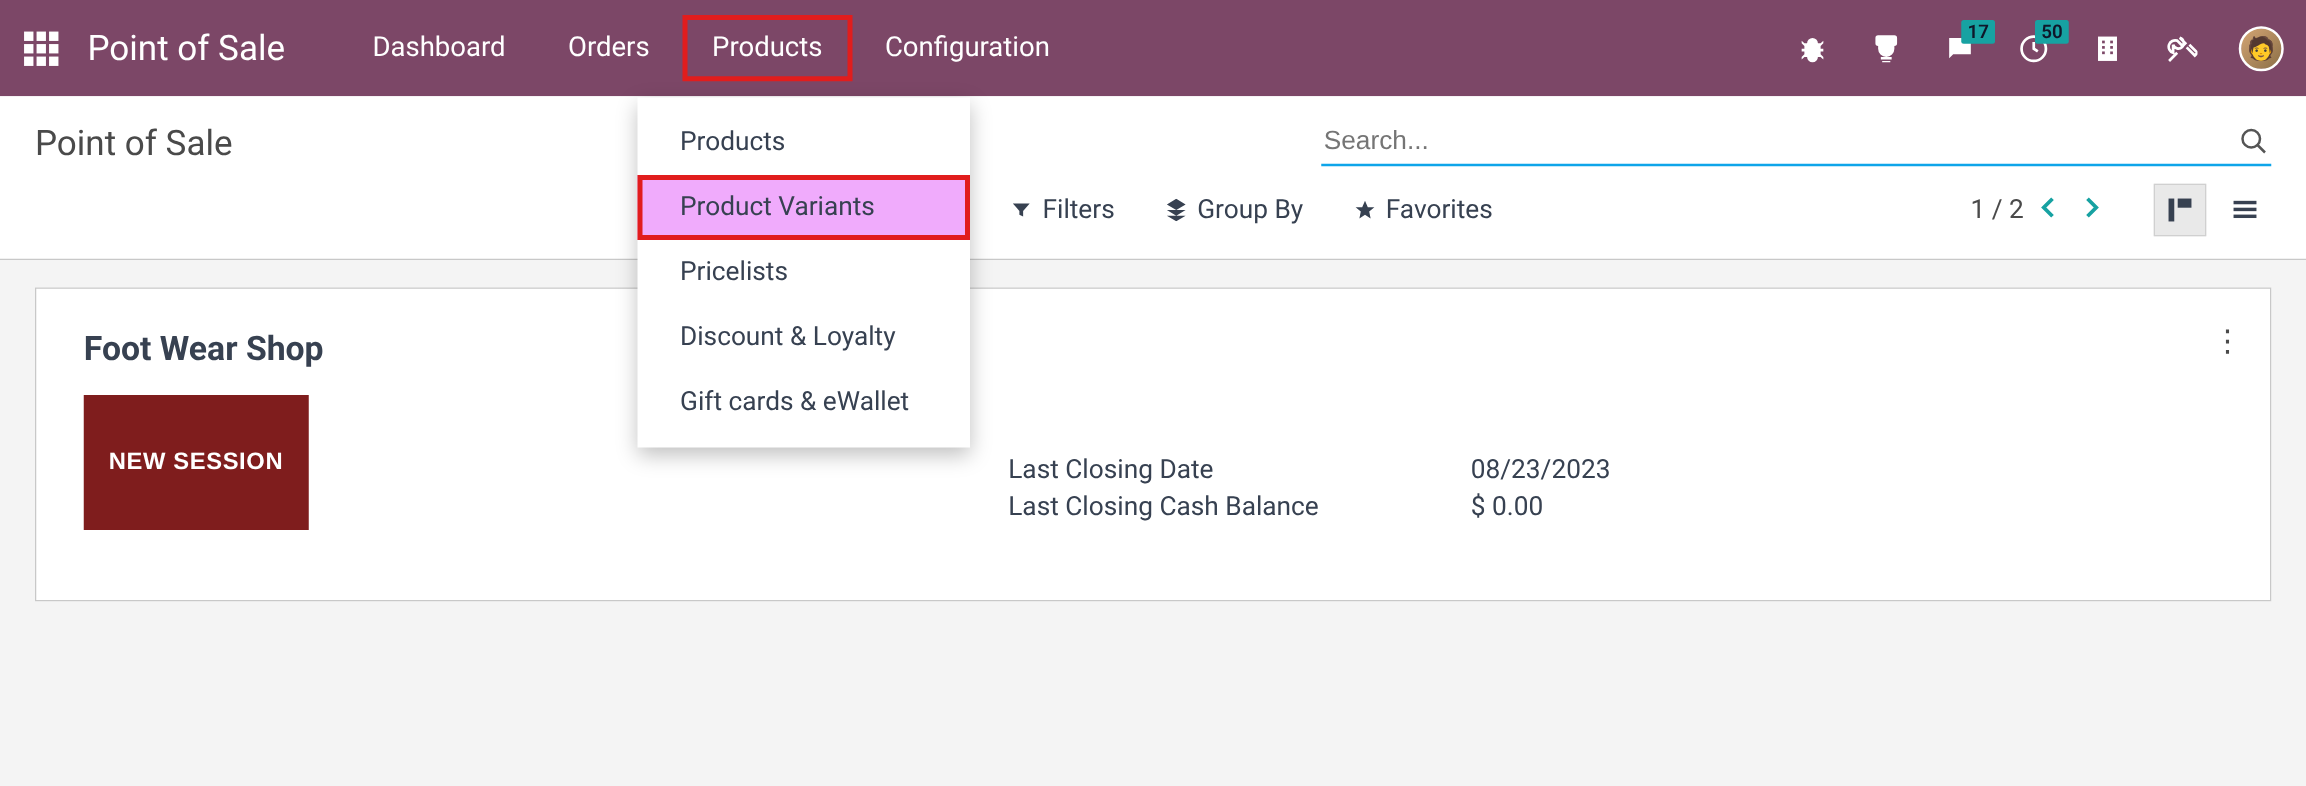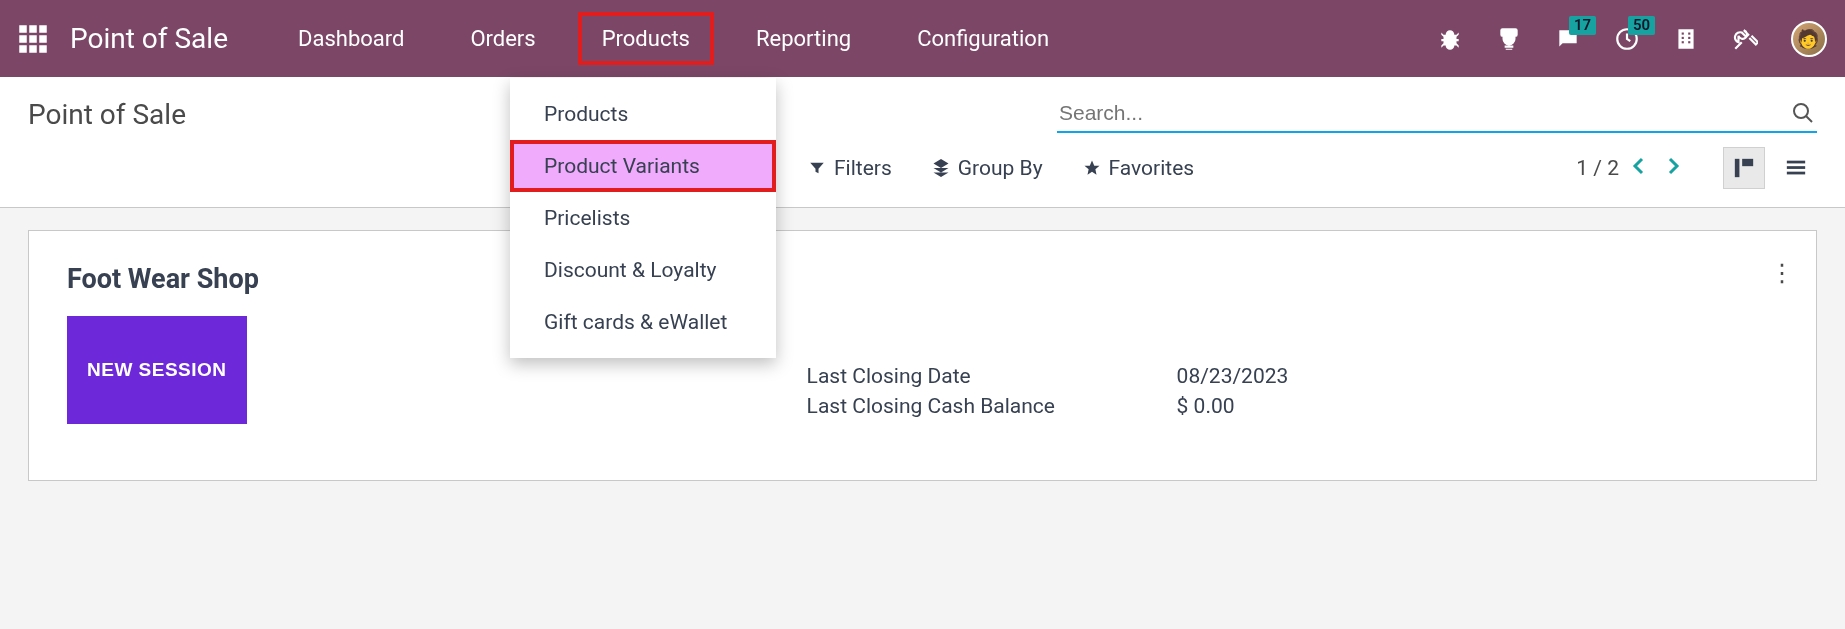--- a/index.html
+++ b/index.html
@@ -2,21 +2,21 @@
 <html><head>
 <meta charset="utf-8">
 <style>
 * { box-sizing: border-box; margin: 0; padding: 0; }
 body { font-family: -apple-system, BlinkMacSystemFont, "Segoe UI", Roboto, sans-serif; background: #f4f4f4; width: 1845px; height: 629px; overflow: hidden; color: #374151; }
 
 
 .navbar { background: #7C4767; height: 77px; display: flex; align-items: center; padding: 0 18px; color: #fff; position: relative; }
 .apps-icon { width: 30px; height: 30px; margin-right: 22px; cursor: pointer; }
 .brand { font-size: 28px; font-weight: 400; margin-right: 46px; cursor: pointer; }
-.nav-items { display: flex; gap: 18px; }
+.nav-items { display: flex; gap: 2px; }
 .nav-item { font-size: 22px; padding: 10px 20px; cursor: pointer; border: 4px solid transparent; }
 .nav-item.highlight { border: 4px solid #e11d1d; }
 .nav-right { margin-left: auto; display: flex; align-items: center; gap: 33px; }
 .sys-icon { cursor: pointer; display: flex; align-items: center; justify-content: center; position: relative; }
 .sys-icon svg { width: 26px; height: 26px; fill: #fff; }
 .badge { position: absolute; top: -10px; left: 14px; background: #17a2a2; color: #0f172a; font-size: 15px; font-weight: 600; padding: 2px 5px; border-radius: 2px; line-height: 1; }
 .avatar { width: 36px; height: 36px; border-radius: 50%; background: linear-gradient(135deg,#d4a574,#8b6f47); border: 2px solid #fff; cursor: pointer; display:flex; align-items:center; justify-content:center; font-size:18px;}
 
 
 .control-panel { background: #fff; border-bottom: 1px solid #c8c8c8; position: relative; }
@@ -41,21 +41,21 @@
 
 .dropdown { position: absolute; top: 78px; left: 510px; width: 266px; background: #fff; box-shadow: 0 6px 16px rgba(0,0,0,0.25); padding: 10px 0; z-index: 10; }
 .dropdown-item { padding: 10px 30px; font-size: 21px; color: #374151; cursor: pointer; border: 4px solid transparent; }
 .dropdown-item.highlight { border: 4px solid #e11d1d; background: #f0abfc; }
 
 
 .main { padding: 22px 28px; }
 .kanban-card { background: #fff; border: 1px solid #c8c8c8; padding: 32px 38px 56px 38px; position: relative; }
 .card-title { font-size: 27px; font-weight: 700; color: #374151; margin-bottom: 21px; }
 .card-body { display: flex; }
-.new-session-btn { background: #6d28d9; color: #fff; font-size: 19px; font-weight: 700; letter-spacing: 0.5px; border: none; padding: 16px 20px; cursor: pointer; }
+.new-session-btn { background: #7f1d1d; color: #fff; font-size: 19px; font-weight: 700; letter-spacing: 0.5px; border: none; padding: 16px 20px; cursor: pointer; }
 .card-info { margin-left: 560px; margin-top: 48px; }
 .info-row { display: flex; font-size: 21px; margin-bottom: 6px; color: #374151; }
 .info-label { width: 370px; }
 .info-value { }
 .card-menu { position: absolute; top: 28px; right: 22px; cursor: pointer; font-size: 24px; color: #4a4a4a; }
 </style>
 </head>
 <body>
 
 <div class="navbar">
@@ -70,21 +70,20 @@
         <rect x="1" y="17" width="6" height="6"></rect>
         <rect x="9" y="17" width="6" height="6"></rect>
         <rect x="17" y="17" width="6" height="6"></rect>
       </svg>
   </div>
   <div class="brand">Point of Sale</div>
   <div class="nav-items">
     <div class="nav-item">Dashboard</div>
     <div class="nav-item">Orders</div>
     <div class="nav-item highlight">Products</div>
-    <div class="nav-item">Reporting</div>
     <div class="nav-item">Configuration</div>
   </div>
   <div class="nav-right">
     <div class="sys-icon">
       <svg viewBox="0 0 24 24">
           <path d="M12 4a4 4 0 014 4h2l2-2v2l-2 2v2h2v2h-2v2l2 2v2l-2-2h-2a4 4 0 01-8 0H6l-2 2v-2l2-2v-2H4v-2h2v-2L4 8V6l2 2h2a4 4 0 014-4z"></path>
         </svg>
     </div>
     <div class="sys-icon">
       <svg viewBox="0 0 24 24">

